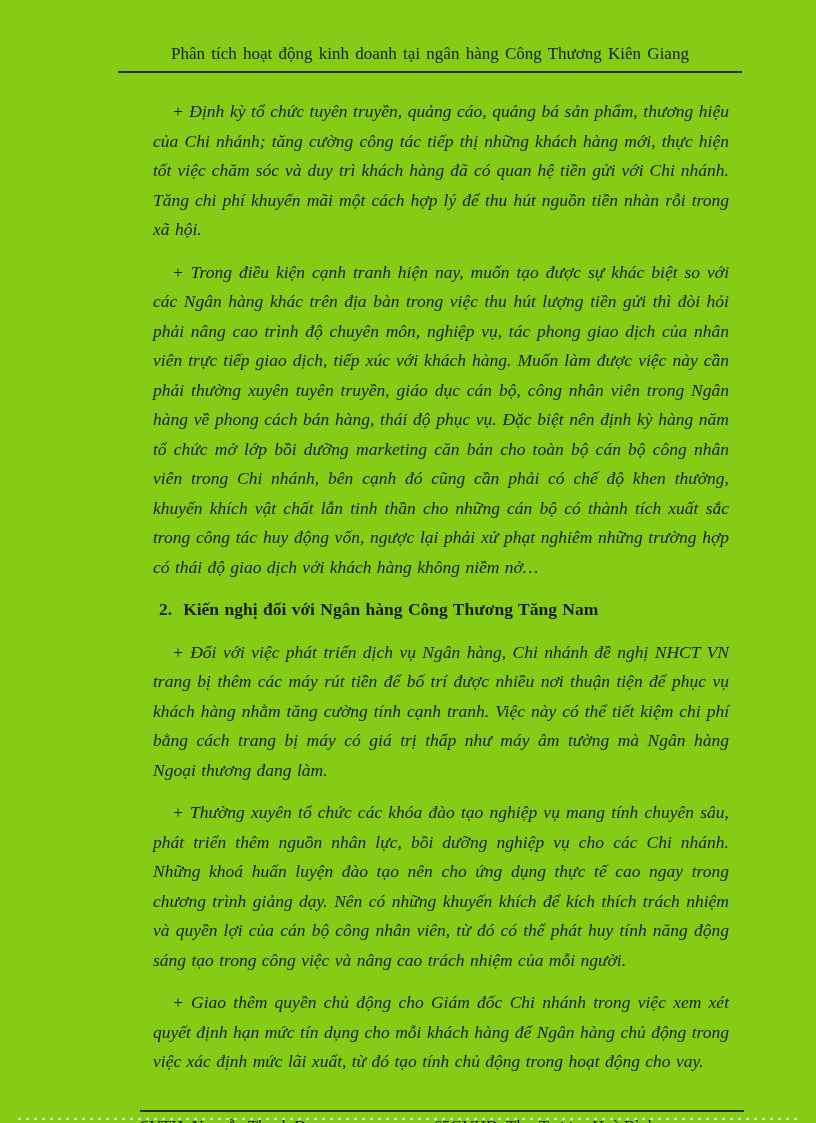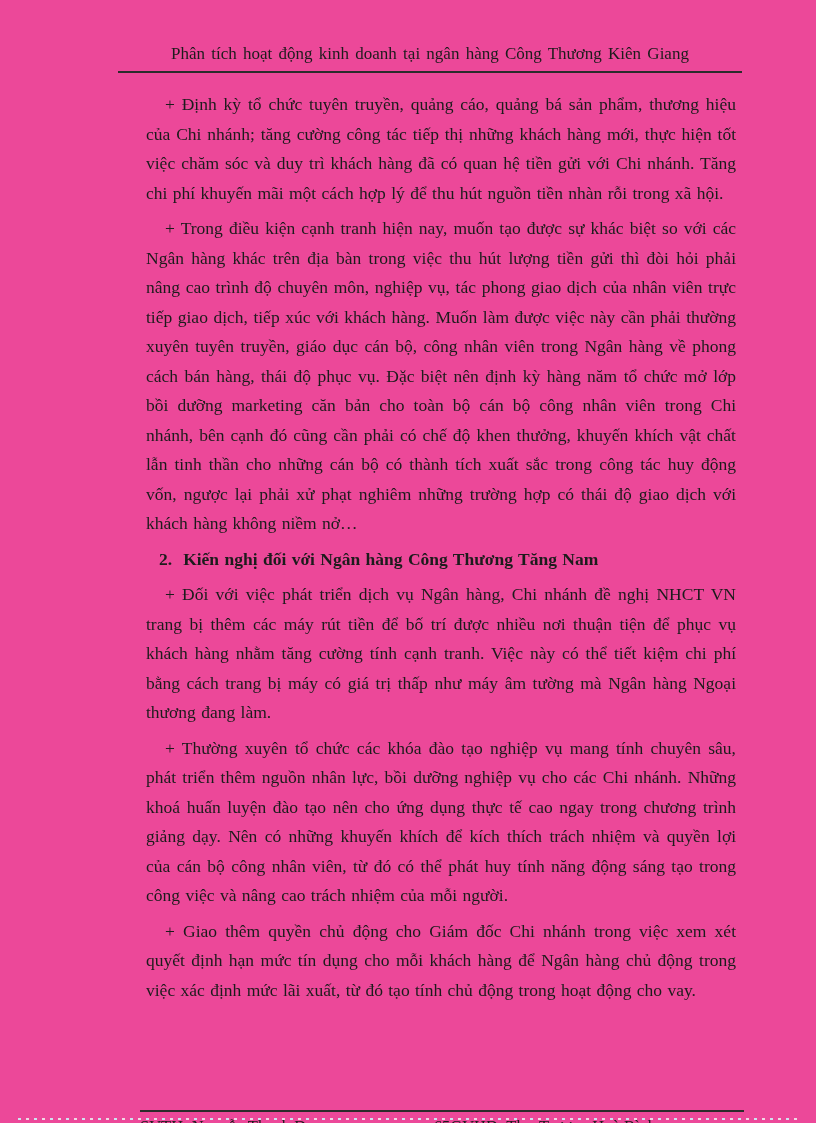--- a/index.html
+++ b/index.html
@@ -4,44 +4,45 @@
 <style>
   html,body{margin:0;padding:0;}
   body{
     width:816px;height:1123px;
     background:#ffffff;
     font-family:"Liberation Serif","DejaVu Serif",serif;
     color:#1c1c1c;
     position:relative;
     overflow:hidden;
   }
-  .page{position:absolute;inset:0;background:#ec4899;}
+  .page{position:absolute;inset:0;background:#84cc16;}
 
   .header{
     position:absolute;
     top:44px;left:118px;width:624px;
     text-align:center;
     font-size:17px;
     padding-bottom:7px;
     border-bottom:2px solid #2b2b2b;
     word-spacing:2px;
     white-space:nowrap;
   }
 
   .content{
     position:absolute;
     top:84px;left:140px;width:602px;
     font-size:17.5px;
     line-height:29.5px;
     text-align:justify;
   }
   .content p{
-    margin:6px;
+    margin:13px;
     text-indent:19px;
     word-spacing:1px;
+    font-style:italic;
   }
   .section-heading{
     font-weight:bold;
     text-indent:19px;
     word-spacing:1px;
   }
   .section-heading .num{margin-right:11px;}
 
   .footer{
     position:absolute;

